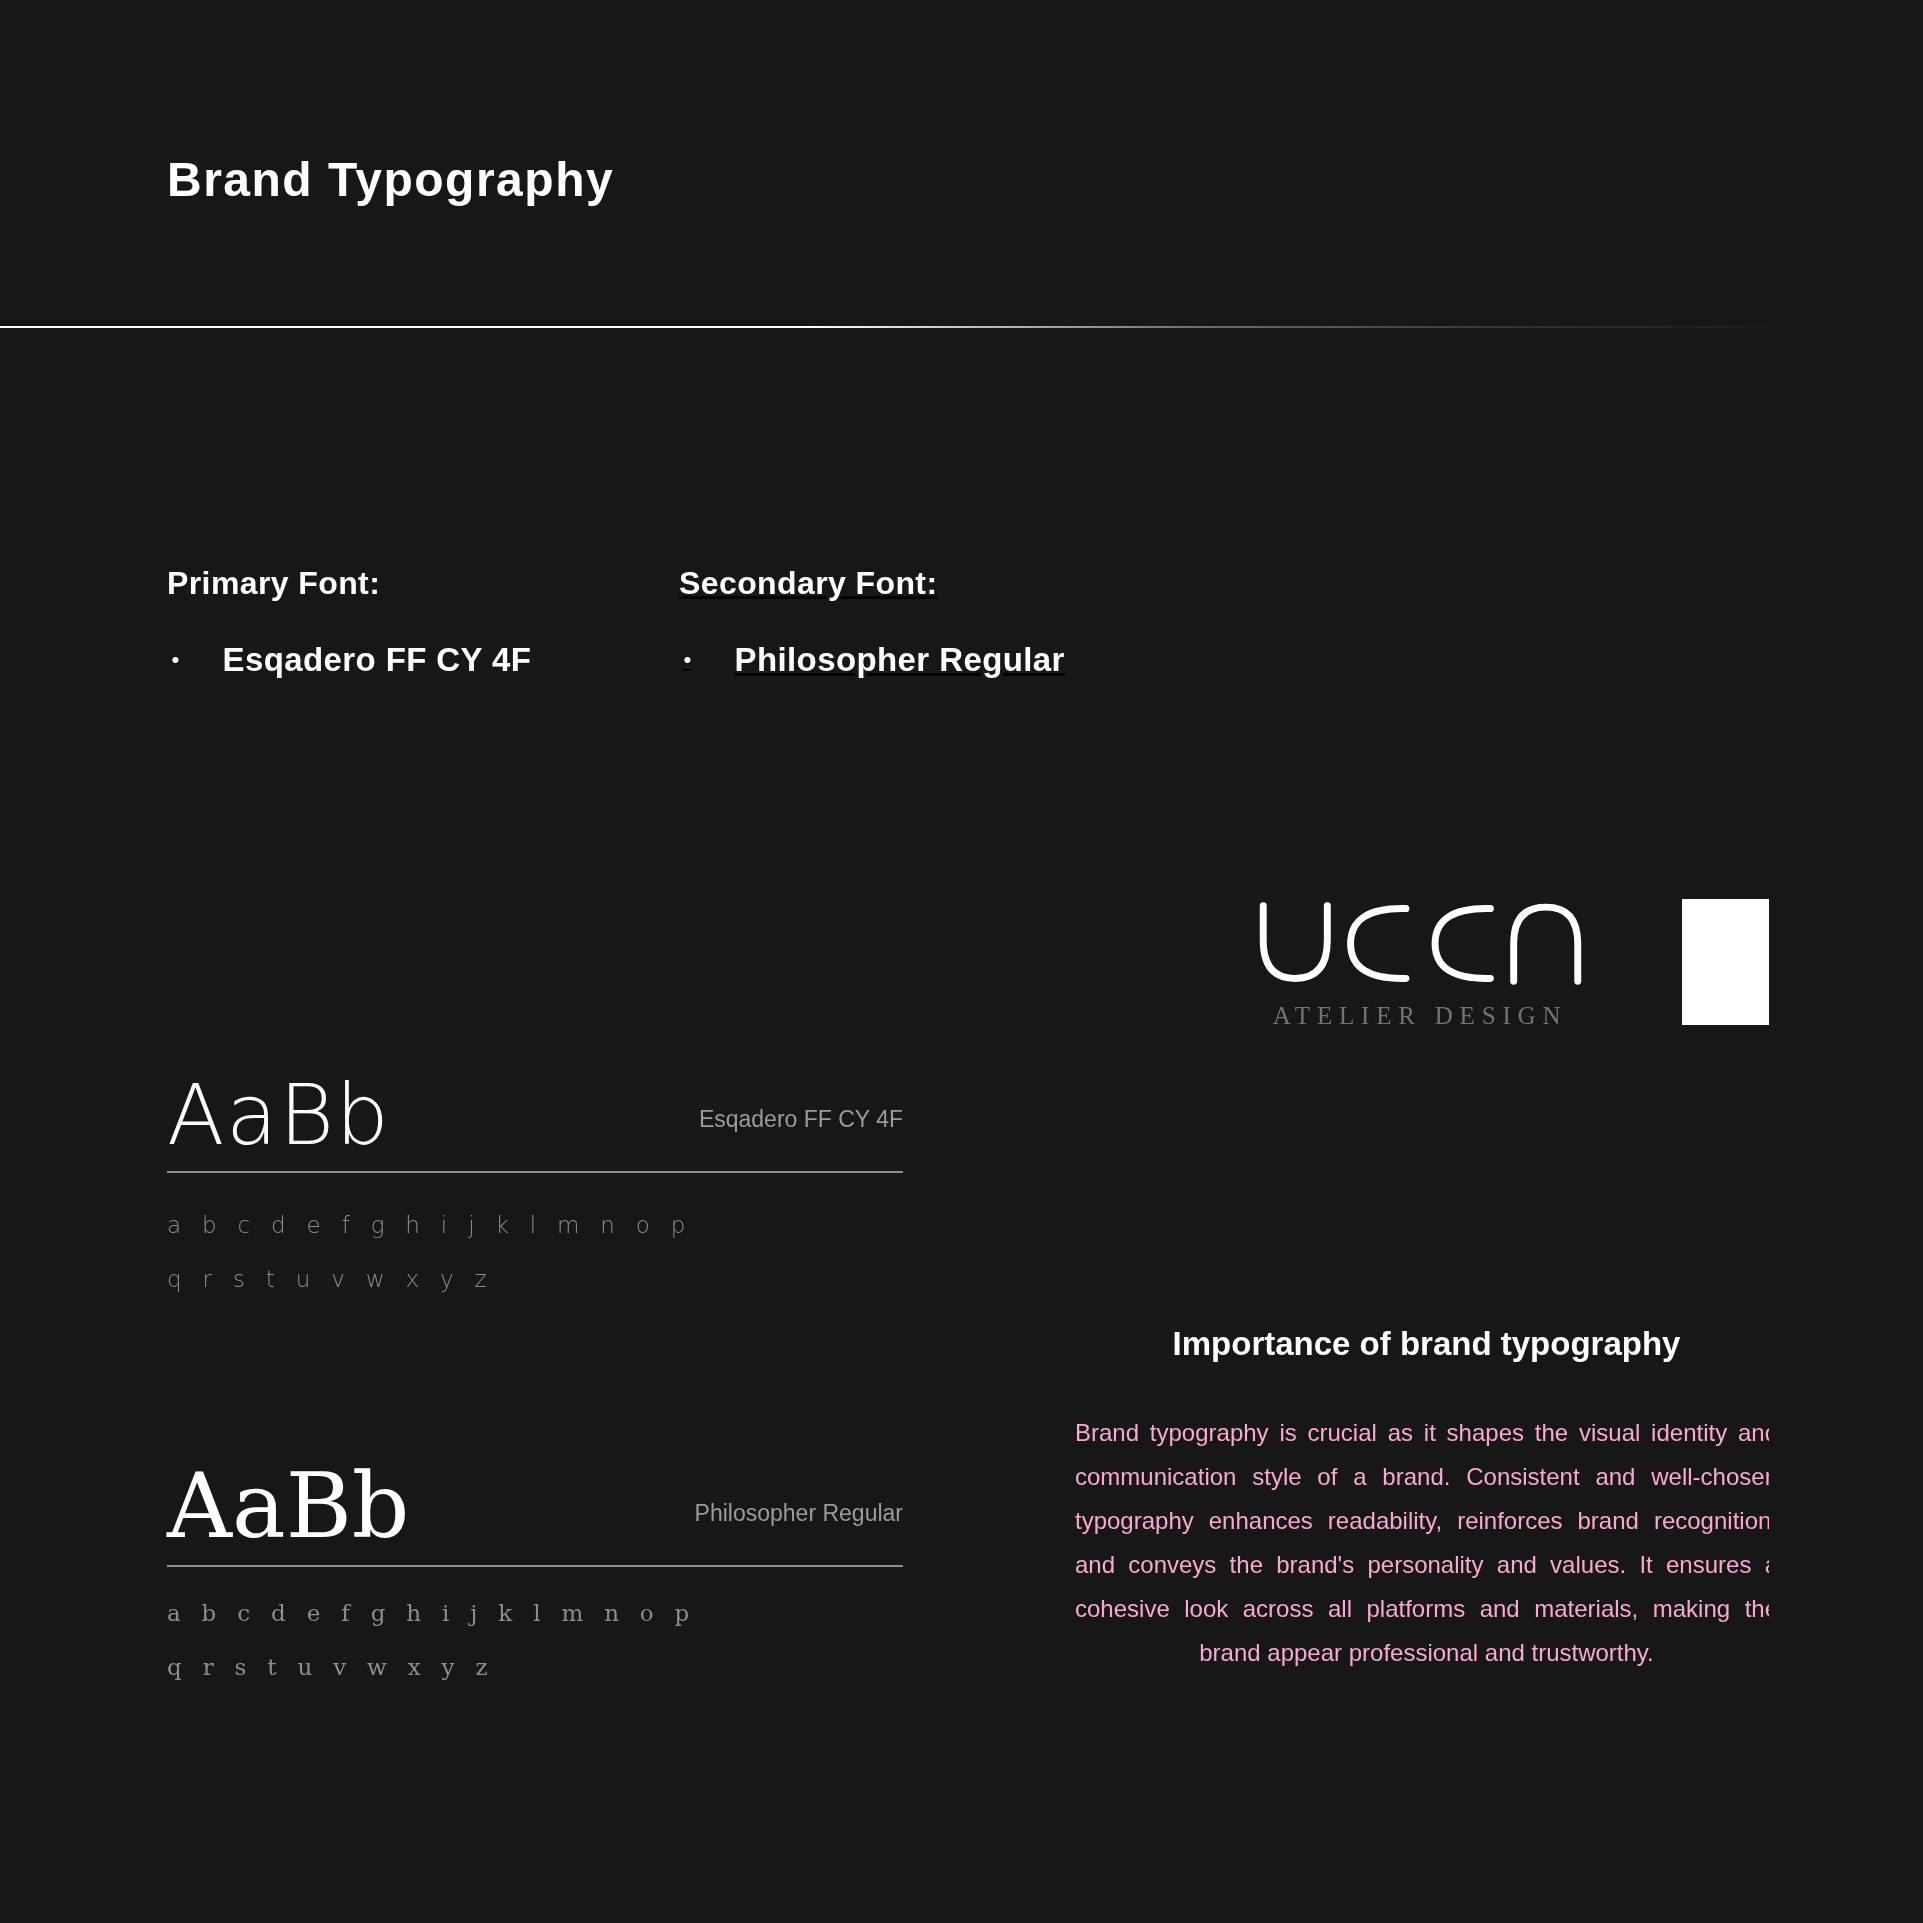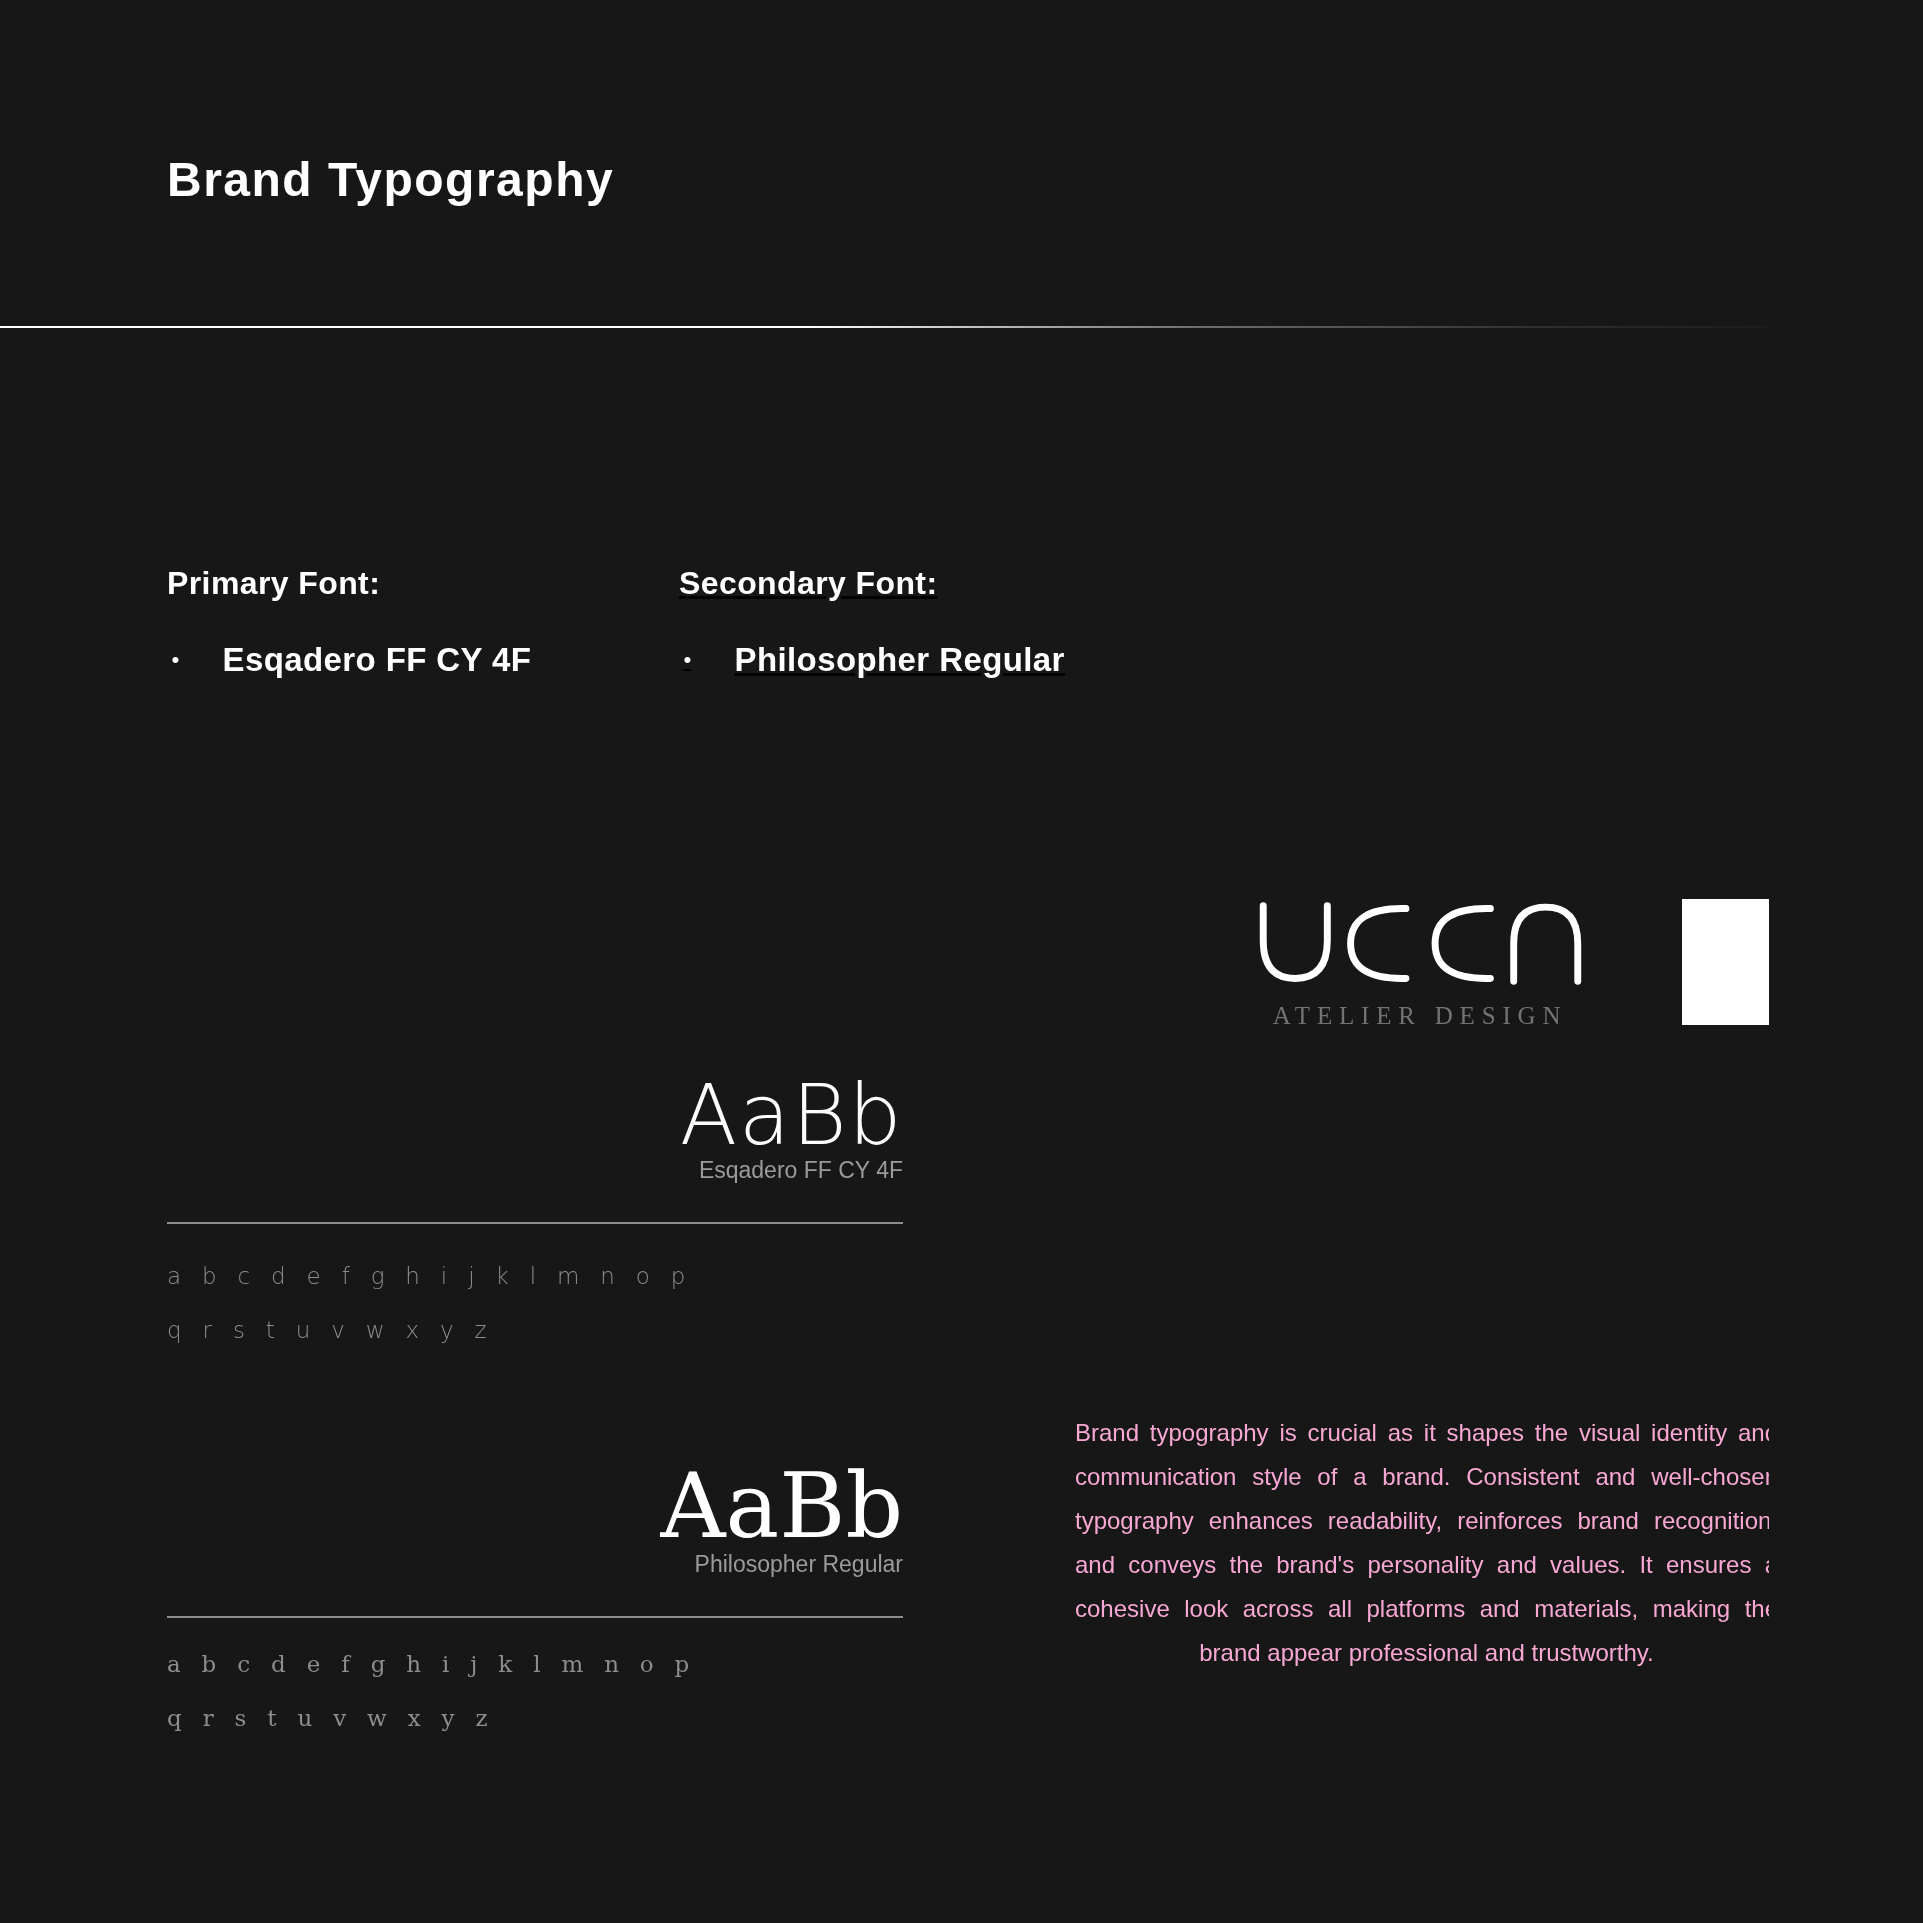--- a/index.html
+++ b/index.html
@@ -104,21 +104,20 @@
   .specimen {
     position: absolute;
     left: 167px;
     width: 736px;
   }
   .specimen.spec-1 { top: 1073px; }
   .specimen.spec-2 { top: 1461px; }
   .sample-row {
     display: flex;
     align-items: flex-end;
-    flex-direction: column;
   }
   .sample {
     line-height: 1;
     white-space: nowrap;
   }
   .spec-1 .sample {
     font-family: "DejaVu Sans", sans-serif;
     font-weight: 200;
     font-size: 84px;
     letter-spacing: 1.5px;
@@ -238,16 +237,17 @@
       <div class="sample">AaBb</div>
       <div class="sample-label">Philosopher Regular</div>
     </div>
     <div class="spec-divider"></div>
     <div class="alphabet">
       <span class="row">a b c d e f g h i j k l m n o p</span>
       <span class="row">q r s t u v w x y z</span>
     </div>
   </div>
 
+  <div class="importance-heading">Importance of brand typography</div>
   <div class="importance-body">Brand typography is crucial as it shapes the visual identity and communication style of a brand. Consistent and well-chosen typography enhances readability, reinforces brand recognition, and conveys the brand's personality and values. It ensures a cohesive look across all platforms and materials, making the brand appear professional and trustworthy.</div>
 
 </div>
 
 
 </body></html>

